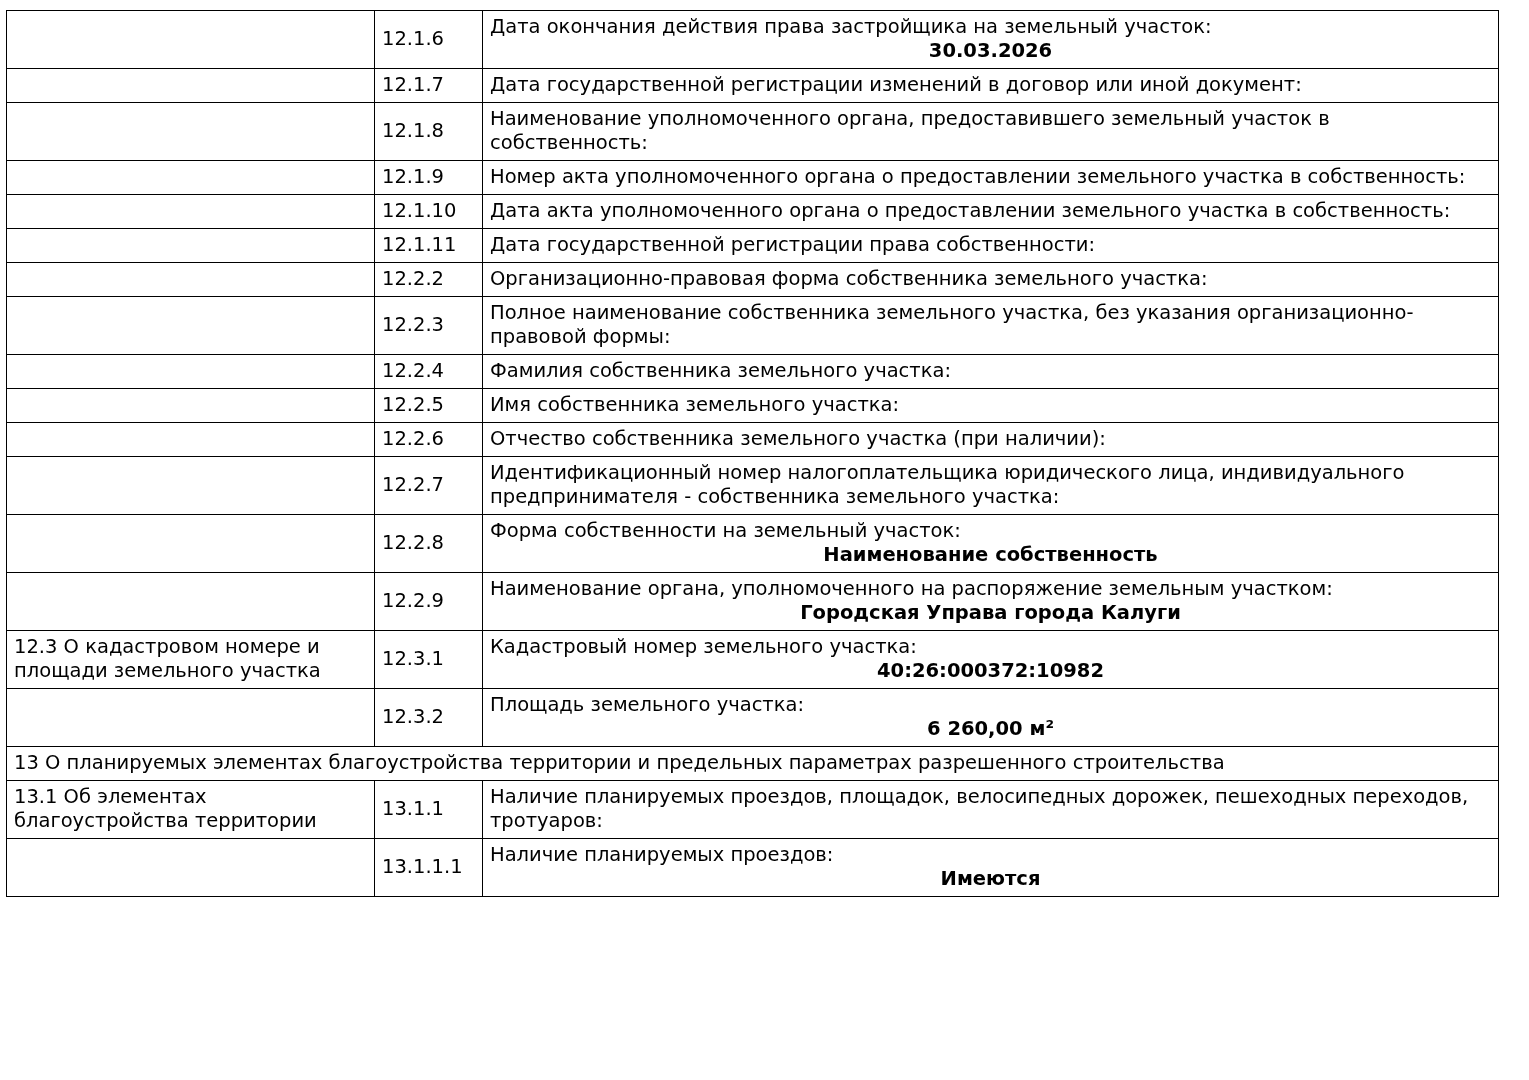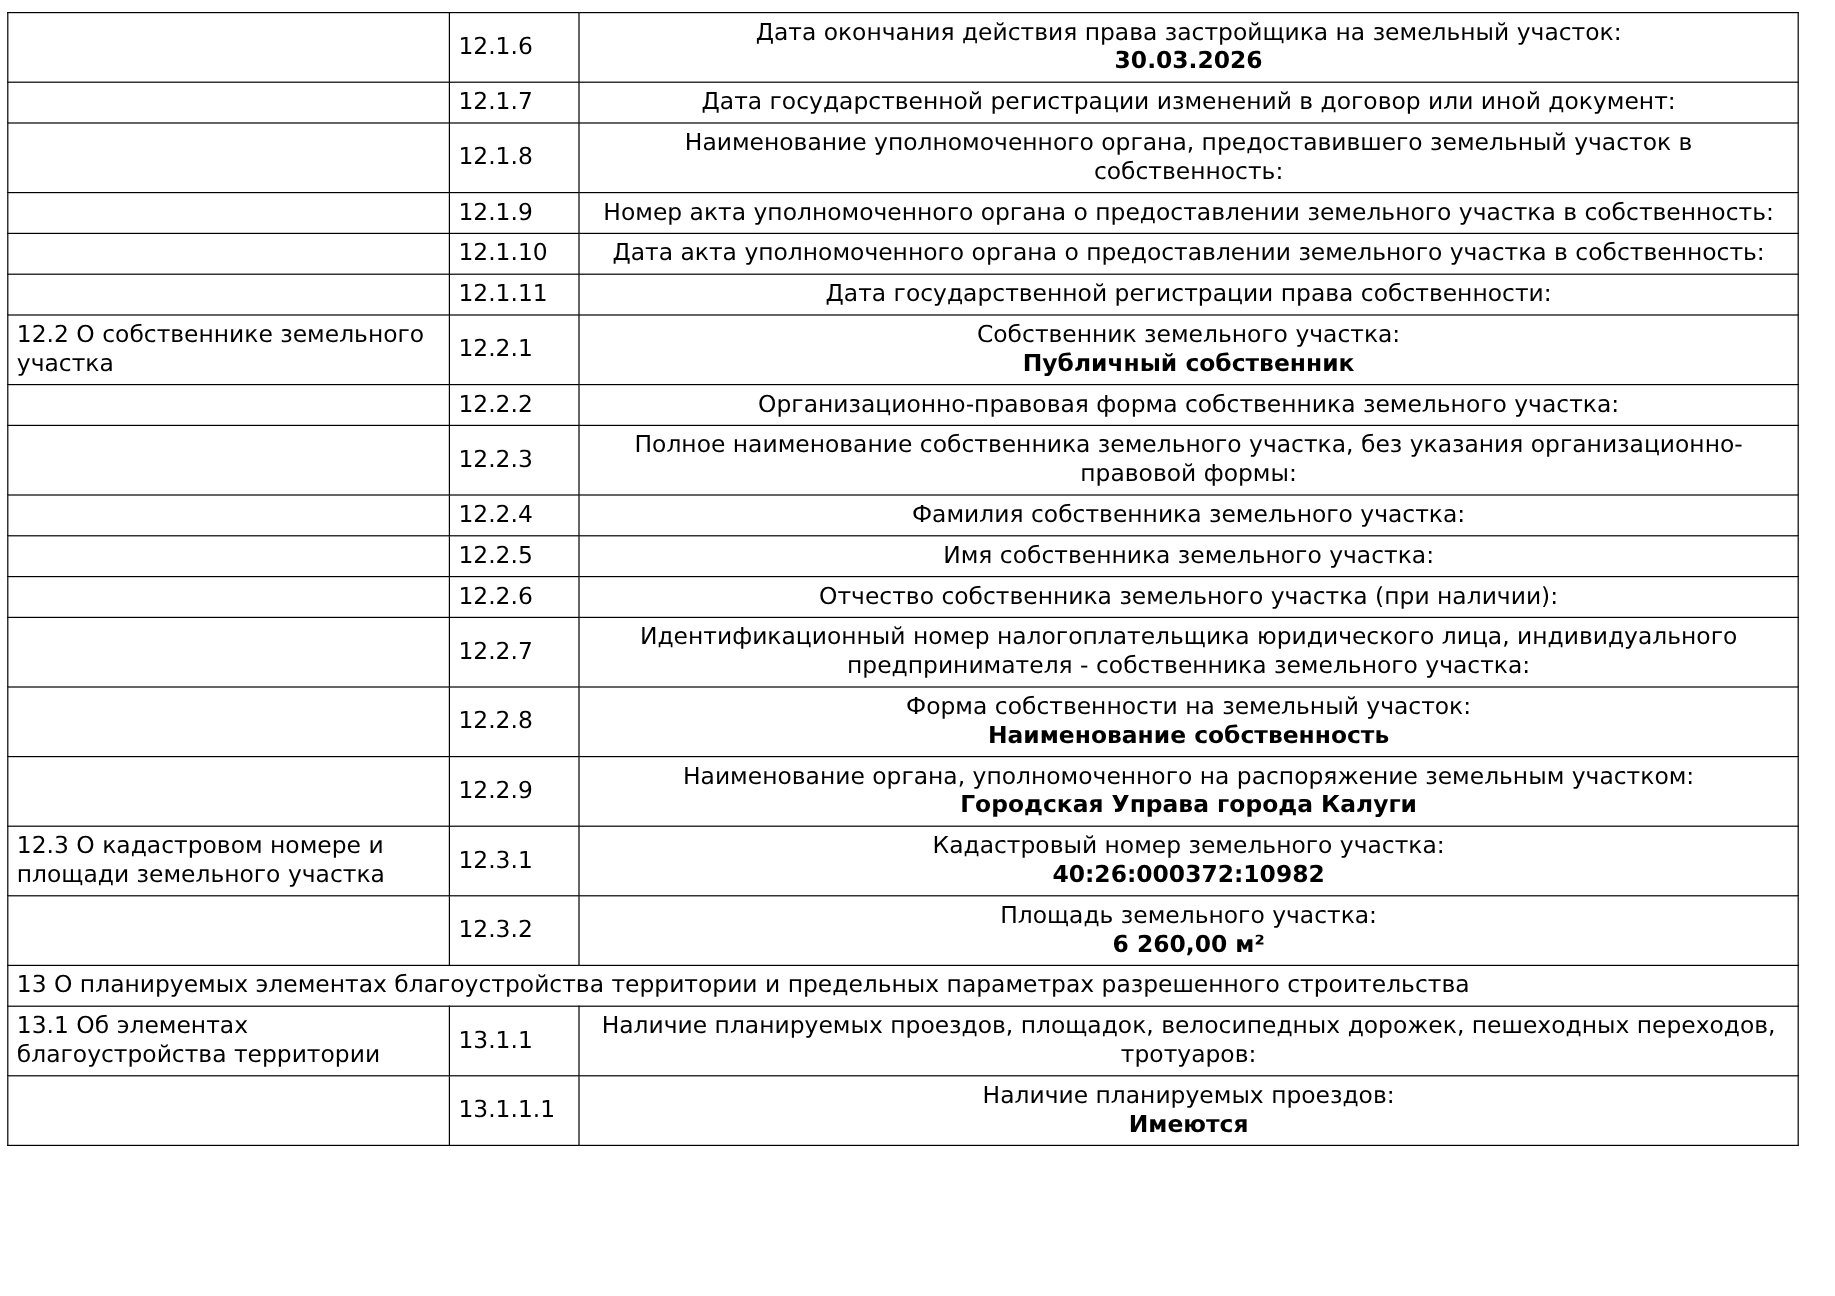--- a/index.html
+++ b/index.html
@@ -41,21 +41,21 @@
   td.text-cell { font-size: 19.5px; }
 
   td.num-cell.mid { vertical-align: middle; }
   td.section-cell.mid { vertical-align: middle; }
 
   .val {
     font-weight: bold;
     display: block;
     text-align: center;
   }
-  .lbl { display: block; text-align: center; }
+  .lbl { display: block; }
   td.full-row {
     font-size: 19.5px;
     margin-left: 45px;
   }
 </style>
 </head>
 <body>
 
 <div class="page">
   <table class="doc-table">
@@ -102,28 +102,20 @@
           </td>
         </tr>
         <tr>
           <td class="section-cell"></td>
           <td class="num-cell">12.1.11</td>
           <td class="text-cell">
             <span class="lbl">Дата государственной регистрации права собственности:</span>
           </td>
         </tr>
         <tr>
-          <td class="section-cell mid">12.2 О собственнике земельного участка</td>
-          <td class="num-cell mid">12.2.1</td>
-          <td class="text-cell">
-            <span class="lbl">Собственник земельного участка:</span>
-            <span class="val">Публичный собственник</span>
-          </td>
-        </tr>
-        <tr>
           <td class="section-cell"></td>
           <td class="num-cell">12.2.2</td>
           <td class="text-cell">
             <span class="lbl">Организационно-правовая форма собственника земельного участка:</span>
           </td>
         </tr>
         <tr>
           <td class="section-cell"></td>
           <td class="num-cell mid">12.2.3</td>
           <td class="text-cell">

